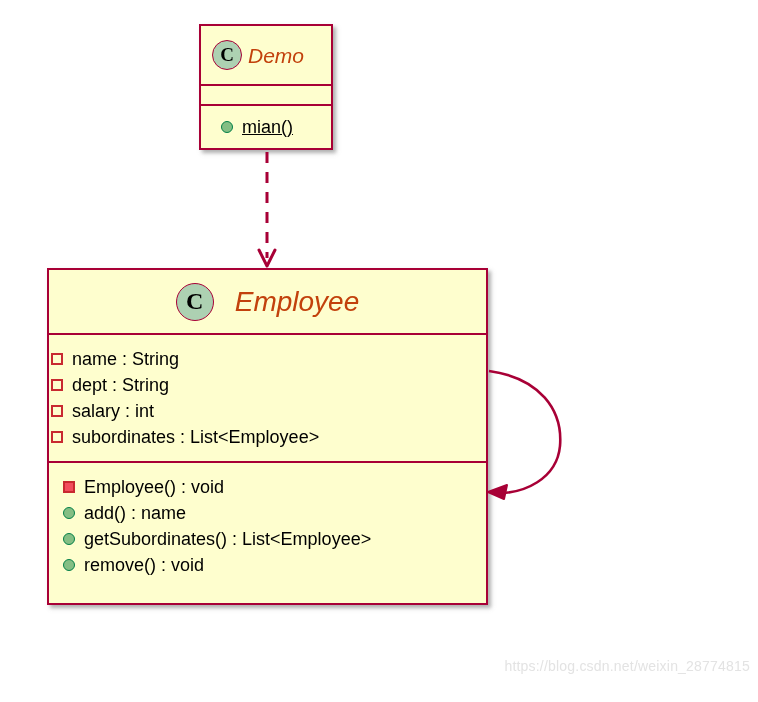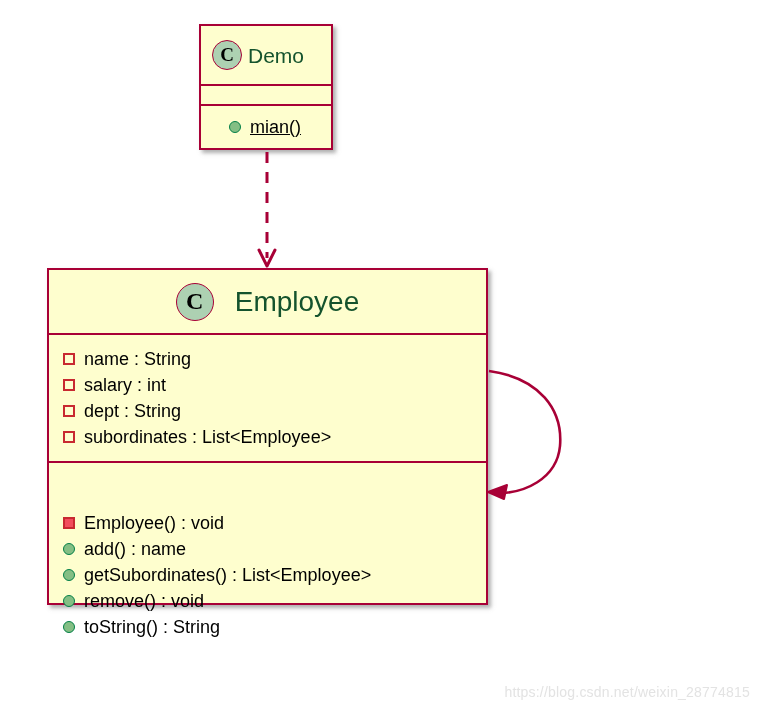--- a/index.html
+++ b/index.html
@@ -39,22 +39,23 @@
     align-items: center;
     box-sizing: border-box;
   }
   .class-header.center {
     justify-content: center;
   }
 
   .class-title {
     font-size: 21px;
     line-height: 1;
-    color: #14532d;
+    color: #c2410c;
     white-space: nowrap;
+    font-style: italic;
   }
 
   
   .c-badge {
     width: 30px;
     height: 30px;
     border-radius: 50%;
     background: #ADD1B2;
     border: 1.6px solid #A80036;
     box-sizing: border-box;
@@ -126,63 +127,62 @@
     height: 126px;
   }
   #class-demo .class-header {
     height: 58px;
     padding-left: 11px;
   }
   #class-demo .class-header .c-badge { margin-right: 6px; }
   #class-demo .empty-compartment { height: 18px; }
   #class-demo .method-compartment {
     height: 32px;
-    padding-left: 28px;
+    padding-left: 20px;
     padding-top: 8px;
   }
 
   #class-employee {
     left: 47px;
     top: 268px;
     width: 441px;
     height: 337px;
   }
   #class-employee .class-header {
     height: 63px;
   }
   #class-employee .class-header .c-badge {
     width: 38px;
     height: 38px;
     font-size: 24px;
     margin-right: 21px;
   }
   #class-employee .class-title { font-size: 28px; }
   #class-employee .attr-compartment {
-    padding: 11px 0 11px 14px;
+    padding: 11px 0 11px 2px;
   }
   #class-employee .method-compartment {
     padding: 11px 0 11px 14px;
-    margin-top: 36px;
   }
   #class-employee .member-row { height: 26px; }
 
   
   #connectors {
     position: absolute;
     left: 0; top: 0;
     width: 758px;
     height: 702px;
     pointer-events: none;
   }
 
   
   #watermark {
     position: absolute;
     right: 8px;
-    bottom: 2px;
+    bottom: 28px;
     font-size: 14px;
     color: #E3E3E3;
     letter-spacing: 0.2px;
     white-space: nowrap;
     user-select: none;
   }
 </style>
 </head>
 <body>
 
@@ -211,25 +211,25 @@
     </div>
     <div class="compartment-sep"></div>
 
     <div class="compartment attr-compartment">
       <div class="member-row">
         <span class="marker square-hollow"></span>
         <span class="member-text">name : String</span>
       </div>
       <div class="member-row">
         <span class="marker square-hollow"></span>
+        <span class="member-text">dept : String</span>
+      </div>
+      <div class="member-row">
+        <span class="marker square-hollow"></span>
         <span class="member-text">salary : int</span>
-      </div>
-      <div class="member-row">
-        <span class="marker square-hollow"></span>
-        <span class="member-text">dept : String</span>
       </div>
       <div class="member-row">
         <span class="marker square-hollow"></span>
         <span class="member-text">subordinates : List&lt;Employee&gt;</span>
       </div>
     </div>
 
     <div class="compartment-sep"></div>
 
     <div class="compartment method-compartment">
@@ -241,24 +241,20 @@
         <span class="marker circle-green"></span>
         <span class="member-text">add() : name</span>
       </div>
       <div class="member-row">
         <span class="marker circle-green"></span>
         <span class="member-text">getSubordinates() : List&lt;Employee&gt;</span>
       </div>
       <div class="member-row">
         <span class="marker circle-green"></span>
         <span class="member-text">remove() : void</span>
-      </div>
-      <div class="member-row">
-        <span class="marker circle-green"></span>
-        <span class="member-text">toString() : String</span>
       </div>
     </div>
   </div>
 
   <svg id="connectors" viewBox="0 0 758 702" width="758" height="702" xmlns="http://www.w3.org/2000/svg">
 
     <g>
       <line x1="267" y1="152" x2="267" y2="258" stroke="#A80036" stroke-width="3" stroke-dasharray="11,9"></line>
       <polyline points="259,250 267,266 275,250" fill="none" stroke="#A80036" stroke-width="3" stroke-linecap="round" stroke-linejoin="round"></polyline>
     </g>

